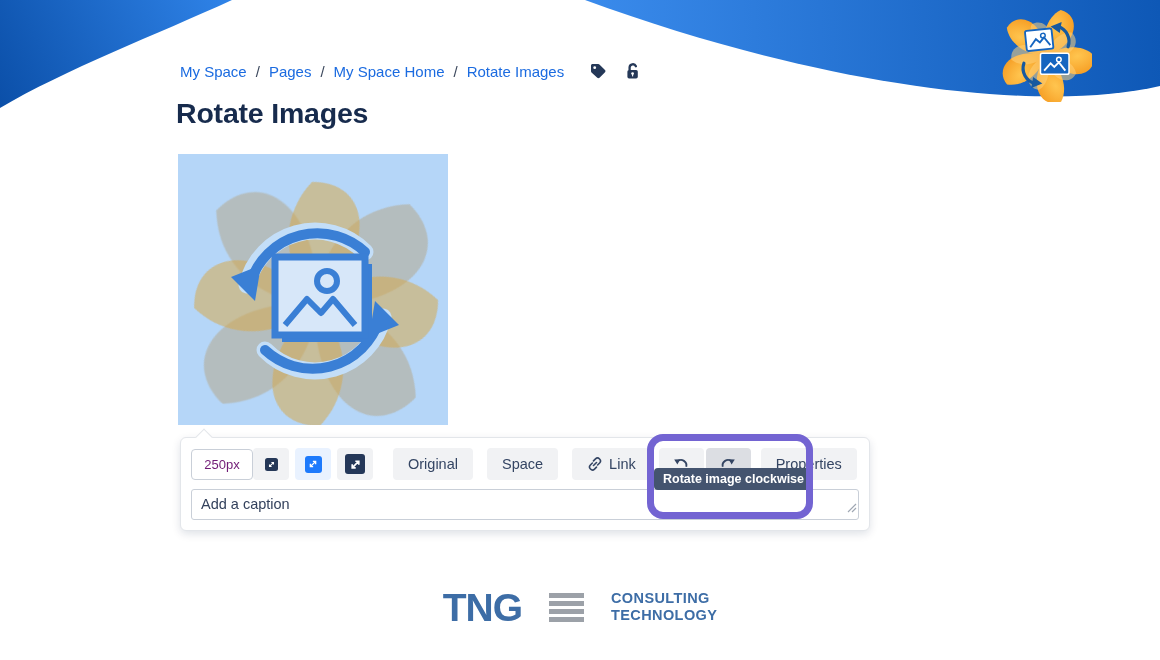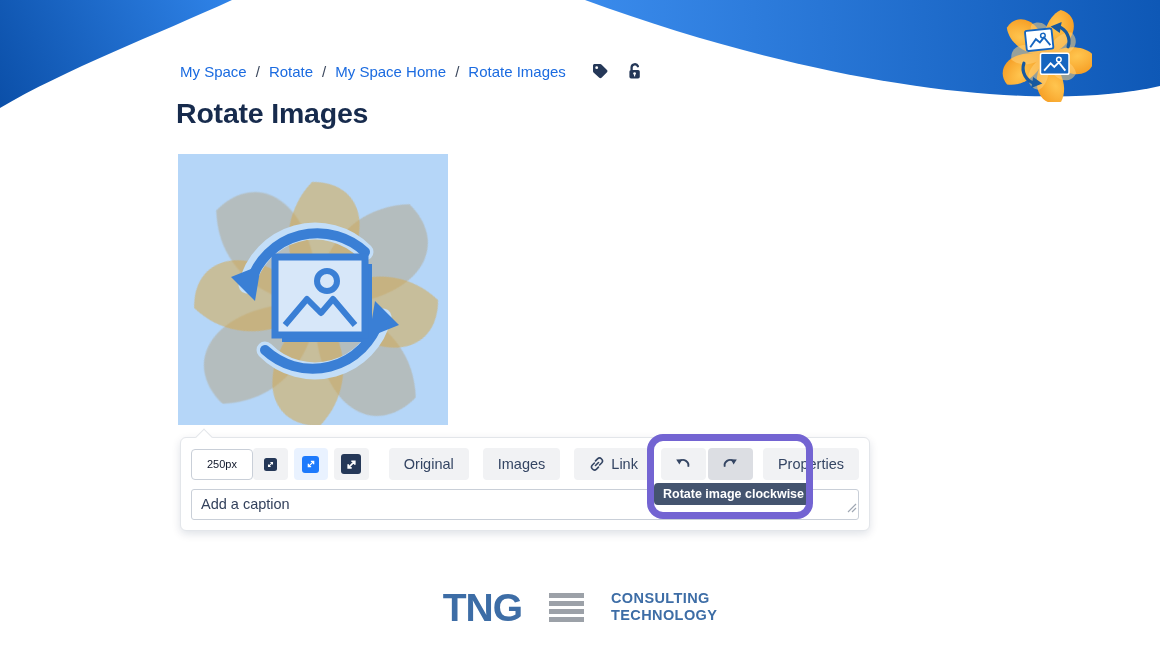--- a/index.html
+++ b/index.html
@@ -21,40 +21,40 @@
   .page-title{position:absolute;left:176px;top:97px;margin:0;font-size:28.5px;font-weight:600;color:#172b4d;letter-spacing:-.2px;z-index:3;}
 
   
   .content-image{position:absolute;left:178px;top:154px;width:270px;height:271px;z-index:1;cursor:pointer;}
   .content-image svg{display:block;}
 
   
   .popup{position:absolute;left:180px;top:437px;width:690px;background:#fff;border:1px solid #e3e6ea;border-radius:6px;box-shadow:0 3px 8px rgba(9,30,66,.13);padding:10px;z-index:2;}
   .popup .caret{position:absolute;top:-7px;left:17px;width:12px;height:12px;background:#fff;border-left:1px solid #e3e6ea;border-top:1px solid #e3e6ea;transform:rotate(45deg);}
   .tb-row{display:flex;align-items:center;}
-  .size-input{width:62px;height:31px;border:1px solid #c9cfd8;border-radius:4px;font-size:11px;color:#0f172a;text-align:center;margin-right:0;outline:none;}
+  .size-input{width:62px;height:31px;border:1px solid #c9cfd8;border-radius:4px;font-size:13px;color:#701a75;text-align:center;margin-right:0;outline:none;}
   .sq-btn{width:36px;height:32px;border:none;border-radius:4px;background:#f1f2f4;display:flex;align-items:center;justify-content:center;cursor:pointer;margin-right:6px;padding:0;}
   .sq-btn.selected{background:#e9f2ff;}
   .sq-btn:last-of-type{margin-right:0;}
   .glyph-sq{display:flex;align-items:center;justify-content:center;}
   .gs-small{width:13px;height:13px;background:#253858;border-radius:2.5px;}
   .gs-med{width:17px;height:17px;background:#1d7afc;border-radius:3px;}
   .gs-large{width:20px;height:20px;background:#253858;border-radius:3px;}
   .txt-btn{height:32px;border:none;border-radius:4px;background:#f1f2f4;color:#344563;font-size:14.5px;padding:0 15px;cursor:pointer;display:flex;align-items:center;gap:6px;}
   .m14{margin-left:14px;} .m10{margin-left:10px;}
   .rot-btn{width:45px;height:32px;border:none;border-radius:4px;background:#f1f2f4;display:flex;align-items:center;justify-content:center;cursor:pointer;padding:0;}
   .rot-btn.hover{background:#dcdee3;}
   .rot-group{display:flex;gap:2px;margin-left:8px;}
   .caption-row{position:relative;margin-top:9px;}
   .caption-input{width:100%;height:31px;border:1px solid #c9cfd8;border-radius:3px;font-size:14.5px;color:#172b4d;padding:6px 9px;resize:none;overflow:hidden;outline:none;display:block;}
   .caption-input::placeholder{color:#33415c;opacity:1;}
   .grip{position:absolute;right:2px;bottom:3px;pointer-events:none;}
 
   
-  .tooltip{position:absolute;left:654px;top:483px;background:#44546f;color:#fff;font-size:12.5px;font-weight:600;padding:4px 9px;border-radius:4px;z-index:4;white-space:nowrap;}
+  .tooltip{position:absolute;left:654px;top:468px;background:#44546f;color:#fff;font-size:12.5px;font-weight:600;padding:4px 9px;border-radius:4px;z-index:4;white-space:nowrap;}
   .annotation{position:absolute;left:647px;top:434px;width:166px;height:85px;border:7px solid #7364d2;border-radius:16px;z-index:5;pointer-events:none;}
 
   
   .footer-logo{position:absolute;left:0;right:0;top:588px;display:flex;align-items:center;justify-content:center;gap:27px;z-index:1;}
   .tng-word{font-size:39px;font-weight:700;color:#3d6da6;letter-spacing:-1px;line-height:1;}
   .tng-bars{display:flex;flex-direction:column;gap:3.5px;}
   .tng-bars i{display:block;width:35px;height:4.5px;background:#9ca1a8;}
   .tng-text{display:flex;flex-direction:column;gap:1px;font-size:14.5px;font-weight:700;color:#3d6da6;letter-spacing:.4px;line-height:1.1;}
 </style>
 </head>
@@ -114,21 +114,21 @@
         <rect width="31" height="23" rx="2" fill="#1565c0" stroke="#fff" stroke-width="1.6"></rect>
         <circle cx="20" cy="7" r="2.5" fill="none" stroke="#fff" stroke-width="1.6"></circle>
         <polyline points="4,19 11,11 15,15 20,10 27,19" fill="none" stroke="#fff" stroke-width="2"></polyline>
       </g>
     </svg>
   </div>
 
   <nav class="breadcrumb">
     <a class="crumb">My Space</a>
     <span class="crumb-sep">/</span>
-    <a class="crumb">Rotate</a>
+    <a class="crumb">Pages</a>
     <span class="crumb-sep">/</span>
     <a class="crumb">My Space Home</a>
     <span class="crumb-sep">/</span>
     <a class="crumb">Rotate Images</a>
     <span class="crumb-icons">
       <span>
         <svg width="18" height="18" viewBox="0 0 18 18">
           <path d="M2 9.3 V3.6 C2 2.7 2.7 2 3.6 2 h5.7 c.4 0 .8.2 1.1.5 l5.6 5.6 c.6.6.6 1.6 0 2.2 l-5.5 5.5 c-.6.6-1.6.6-2.2 0 L2.5 10.4 A1.6 1.6 0 0 1 2 9.3 Z" fill="#253858"></path>
           <circle cx="5.7" cy="5.7" r="1.4" fill="#fff"></circle>
         </svg>
@@ -197,21 +197,21 @@
         </span>
       </button>
       <button class="sq-btn">
         <span class="glyph-sq gs-large">
           <svg width="15" height="15" viewBox="0 0 16 16">
               <path d="M4.5 11.5 L11.5 4.5 M7.8 4.5 H11.5 V8.2 M8.2 11.5 H4.5 V7.8" stroke="#fff" stroke-width="1.8" fill="none"></path>
             </svg>
         </span>
       </button>
       <button class="txt-btn m14">Original</button>
-      <button class="txt-btn m14">Images</button>
+      <button class="txt-btn m14">Space</button>
       <button class="txt-btn m14">
         <span style="display:flex;">
           <svg width="16" height="16" viewBox="0 0 16 16">
               <path d="M6.5 9.5 l3-3 M5.4 7 L3.4 9 a2.9 2.9 0 0 0 4.1 4.1 L9.5 11.1 M10.6 9 l2-2 a2.9 2.9 0 0 0 -4.1 -4.1 L6.5 4.9" fill="none" stroke="#344563" stroke-width="1.6" stroke-linecap="round"></path>
             </svg>
         </span>
         <span>Link</span>
       </button>
       <span class="rot-group">
         <button class="rot-btn">

